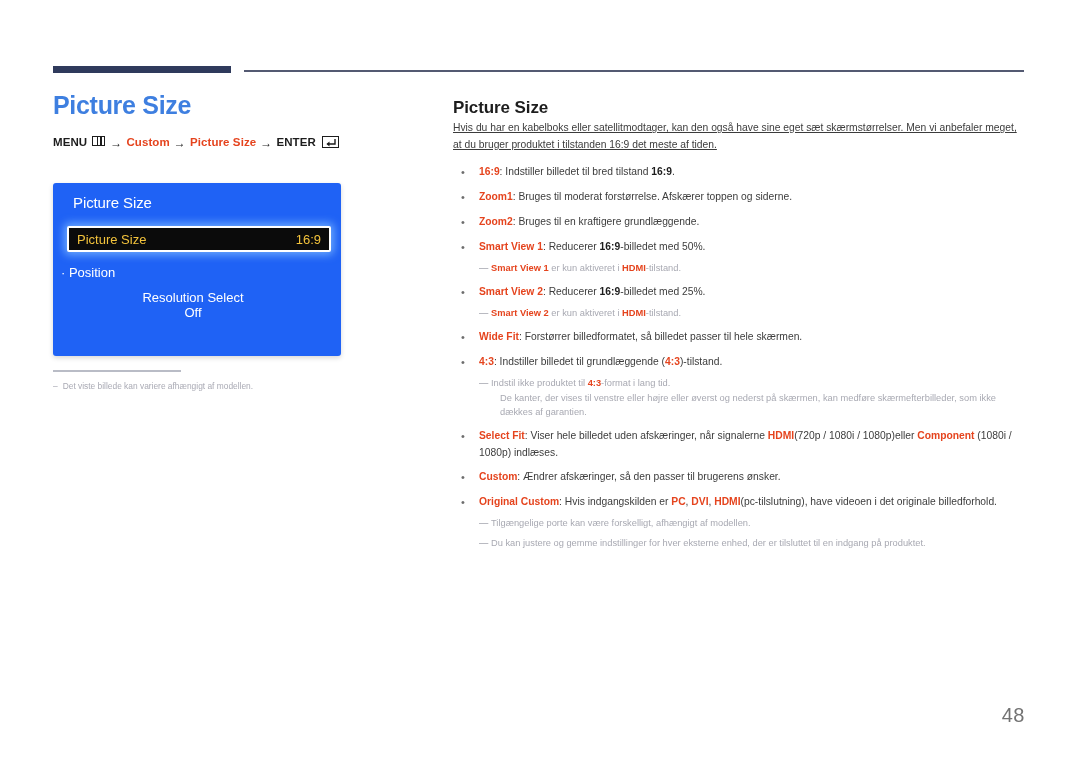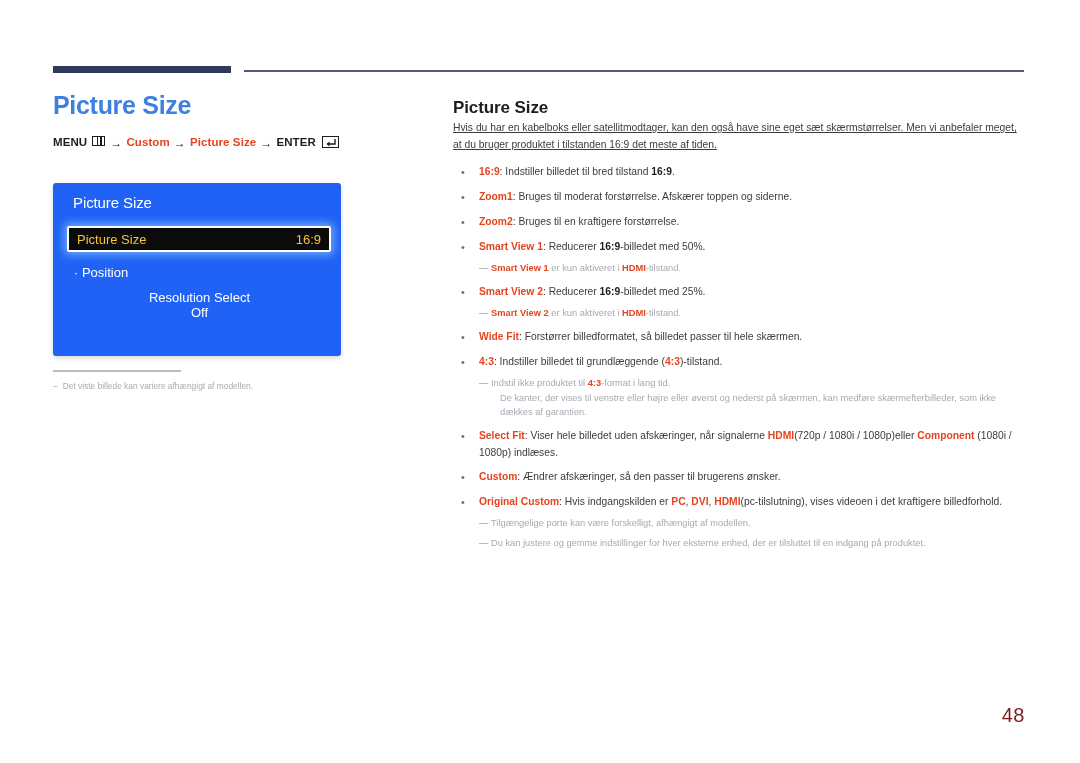--- a/index.html
+++ b/index.html
@@ -110,21 +110,21 @@
   .osd-title {
     position: absolute;
     left: 20px;
     top: 11px;
     font-size: 15px;
     color: #ffffff;
     letter-spacing: -0.1px;
   }
   .osd-row {
     position: absolute;
-    left: 21px;
+    left: 8px;
     right: 16px;
     height: 22px;
     display: flex;
     align-items: center;
     justify-content: space-between;
     font-size: 13px;
     color: #ffffff;
   }
   .osd-row .val { font-size: 13px; }
 
@@ -231,21 +231,21 @@
   .accent { color: #e5441e; font-weight: bold; }
   .bold { font-weight: bold; color: #1d1d1d; }
   .note .accent { color: #e5441e; font-weight: bold; }
 
   
   .page-num {
     position: absolute;
     right: 55px;
     bottom: 36px;
     font-size: 20px;
-    color: #7f1d1d;
+    color: #737373;
     letter-spacing: 0.5px;
   }
 </style>
 </head>
 <body>
 
 <div class="rule-thick"></div>
 <div class="rule-thin"></div>
 
 <div class="left-col">
@@ -301,21 +301,21 @@
       <div class="bullet">
         <span class="dot">•</span>
         <span class="btxt"><span class="accent">16:9</span><span>: Indstiller billedet til bred tilstand </span><span class="bold">16:9</span><span>.</span></span>
       </div>
       <div class="bullet">
         <span class="dot">•</span>
         <span class="btxt"><span class="accent">Zoom1</span><span>: Bruges til moderat forstørrelse. Afskærer toppen og siderne.</span></span>
       </div>
       <div class="bullet">
         <span class="dot">•</span>
-        <span class="btxt"><span class="accent">Zoom2</span><span>: Bruges til en kraftigere forstørrelse.</span></span>
+        <span class="btxt"><span class="accent">Zoom2</span><span>: Bruges til en kraftigere grundlæggende.</span></span>
       </div>
       <div class="bullet">
         <span class="dot">•</span>
         <span class="btxt"><span class="accent">Smart View 1</span><span>: Reducerer </span><span class="bold">16:9</span><span>-billedet med 50%.</span></span>
       </div>
       <div class="note">
         <span class="dash">—</span>
         <span class="ntxt"><span class="accent">Smart View 1</span><span> er kun aktiveret i </span><span class="accent">HDMI</span><span>-tilstand.</span></span>
       </div>
       <div class="bullet">
@@ -341,21 +341,21 @@
       <div class="bullet">
         <span class="dot">•</span>
         <span class="btxt"><span class="accent">Select Fit</span><span>: Viser hele billedet uden afskæringer, når signalerne </span><span class="accent">HDMI</span><span>(720p / 1080i / 1080p)eller </span><span class="accent">Component</span><span> (1080i / 1080p) indlæses.</span></span>
       </div>
       <div class="bullet">
         <span class="dot">•</span>
         <span class="btxt"><span class="accent">Custom</span><span>: Ændrer afskæringer, så den passer til brugerens ønsker.</span></span>
       </div>
       <div class="bullet">
         <span class="dot">•</span>
-        <span class="btxt"><span class="accent">Original Custom</span><span>: Hvis indgangskilden er </span><span class="accent">PC</span><span>, </span><span class="accent">DVI</span><span>, </span><span class="accent">HDMI</span><span>(pc-tilslutning), vises videoen i det kraftigere billedforhold.</span></span>
+        <span class="btxt"><span class="accent">Original Custom</span><span>: Hvis indgangskilden er </span><span class="accent">PC</span><span>, </span><span class="accent">DVI</span><span>, </span><span class="accent">HDMI</span><span>(pc-tilslutning), have videoen i det originale billedforhold.</span></span>
       </div>
       <div class="note">
         <span class="dash">—</span>
         <span class="ntxt"><span>Tilgængelige porte kan være forskelligt, afhængigt af modellen.</span></span>
       </div>
       <div class="note">
         <span class="dash">—</span>
         <span class="ntxt"><span>Du kan justere og gemme indstillinger for hver eksterne enhed, der er tilsluttet til en indgang på produktet.</span></span>
       </div>
     </div>

